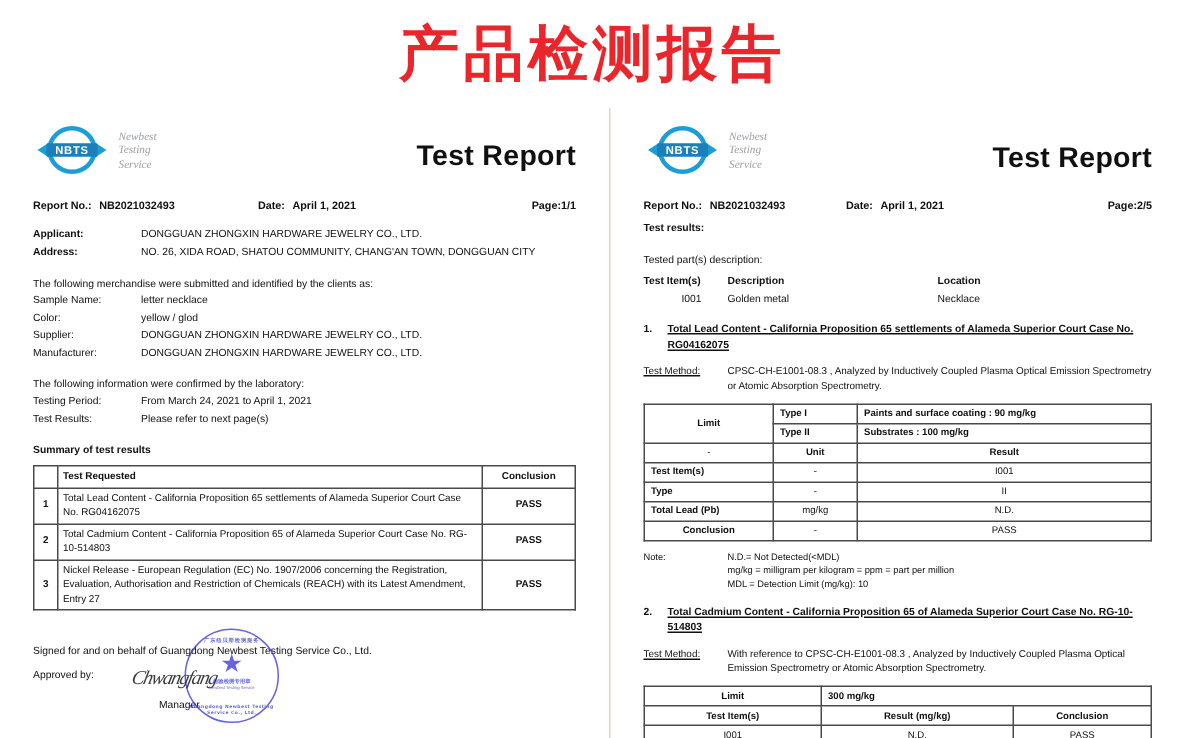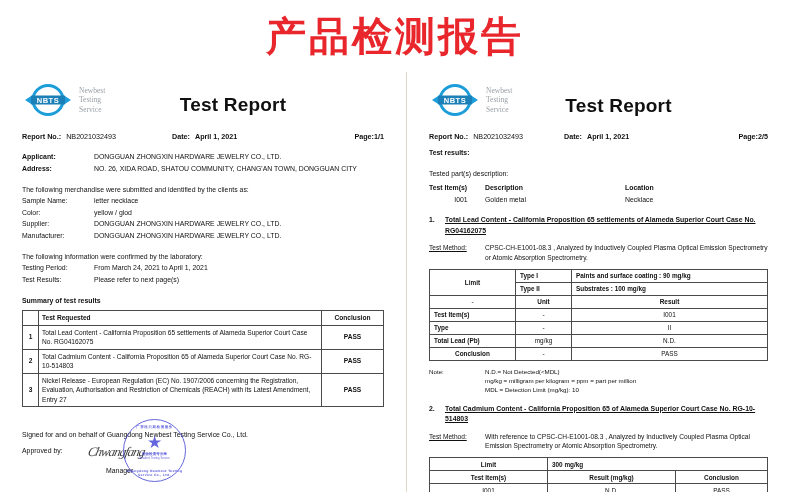--- a/index.html
+++ b/index.html
@@ -52,48 +52,49 @@
   .rep-head {
     display: flex;
     align-items: flex-start;
     height: 46px;
     position: relative;
   }
   .logo-wrap { display: flex; align-items: center; gap: 5px; margin-top: 2px; }
   .logo-mark { position: relative; width: 52px; height: 32px; flex: none; }
   .logo-tag {
     font-family: "Liberation Serif", serif;
+    font-style: italic;
     font-size: 7.5px;
     line-height: 9.5px;
     color: #9aa0a6;
     white-space: nowrap;
   }
   .rep-title {
     position: absolute;
     left: 0; right: 0;
     top: 12px;
-    text-align: center;
+    text-align: right;
     font-size: 19px;
     font-weight: 700;
     letter-spacing: .2px;
   }
   .page-right .rep-title { top: 13px; left: 40px; }
   .page-left  .rep-title { left: 60px; }
 
   
   .meta-row {
     display: flex;
     align-items: baseline;
     font-size: 7.2px;
     font-weight: 700;
     margin-top: 4px;
     position: relative;
   }
   .meta-label { font-weight: 700; }
-  .meta-val { font-weight: 400; margin-left: 5px; }
+  .meta-val { font-weight: 700; margin-left: 5px; }
   .meta-mid { position: absolute; left: 150px; display: flex; gap: 5px; }
   .page-right .meta-mid { left: 135px; }
   .meta-end { position: absolute; right: 0; font-weight: 700; }
 
   
   .line { font-size: 6.9px; line-height: 11px; }
   .bold { font-weight: 700; }
   .mt6 { margin-top: 6px; }
   .mt10 { margin-top: 10px; }
 

